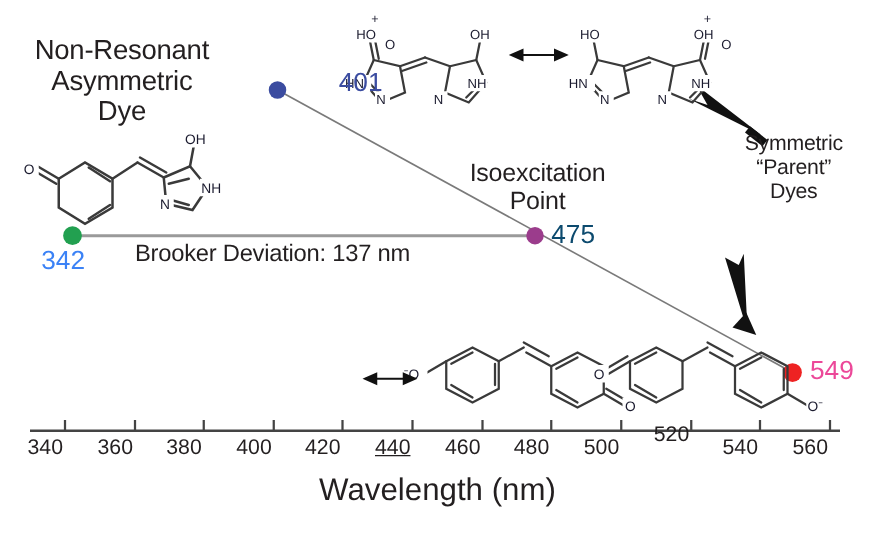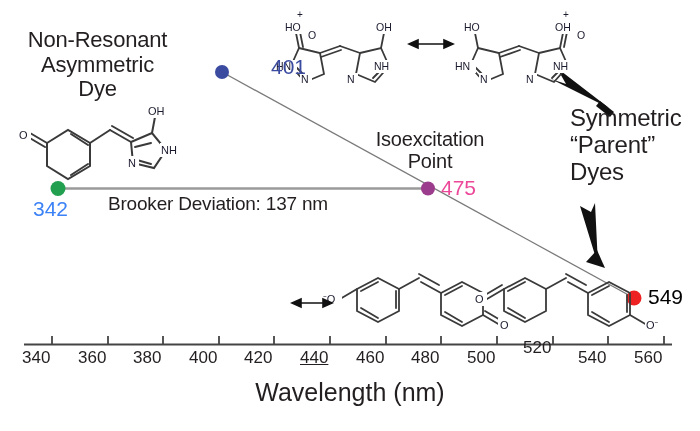--- a/index.html
+++ b/index.html
@@ -6,29 +6,29 @@
   body{
     width:700px;height:431px;position:relative;overflow:hidden;
     font-family:"Liberation Sans","DejaVu Sans",sans-serif;
     color:#231f20;
   }
   #stage{position:absolute;left:0;top:0;width:700px;height:431px;}
   
   .lbl{position:absolute;line-height:1.12;letter-spacing:-0.2px;color:#231f20;white-space:pre;}
   #nonres{left:0px;top:28px;width:195px;font-size:22px;text-align:center;}
   #isoexc{left:325px;top:128px;width:210px;font-size:20px;text-align:center;}
-  #symparent{left:570px;top:105px;width:130px;font-size:24px;}
+  #symparent{left:570px;top:105px;width:130px;font-size:17px;text-align:center;}
   #brooker{left:108px;top:193px;font-size:19px;}
   #axistitle{left:0px;top:378px;width:700px;font-size:25px;text-align:center;letter-spacing:0px;}
   
   .val{position:absolute;font-size:21px;letter-spacing:0px;}
   #v401{left:230px;top:55px;color:#3b4ca0;margin-left:41px;}
-  #v475{left:441px;top:176px;color:#ec4899;}
+  #v475{left:441px;top:176px;color:#0c4a6e;}
   #v342{left:33px;top:197px;color:#3b82f6;}
-  #v549{left:648px;top:285px;color:#000000;}
+  #v549{left:648px;top:285px;color:#ec4899;}
   
   .tick-lbl{position:absolute;font-size:17px;color:#231f20;width:60px;}
   
   svg{position:absolute;left:0;top:0;overflow:visible;}
 </style>
 </head>
 <body>
 
 <div id="stage">
 

